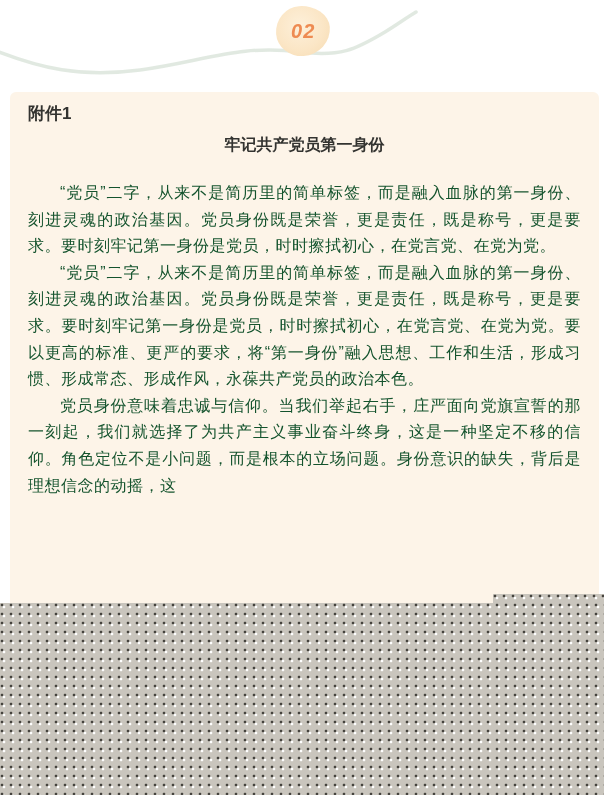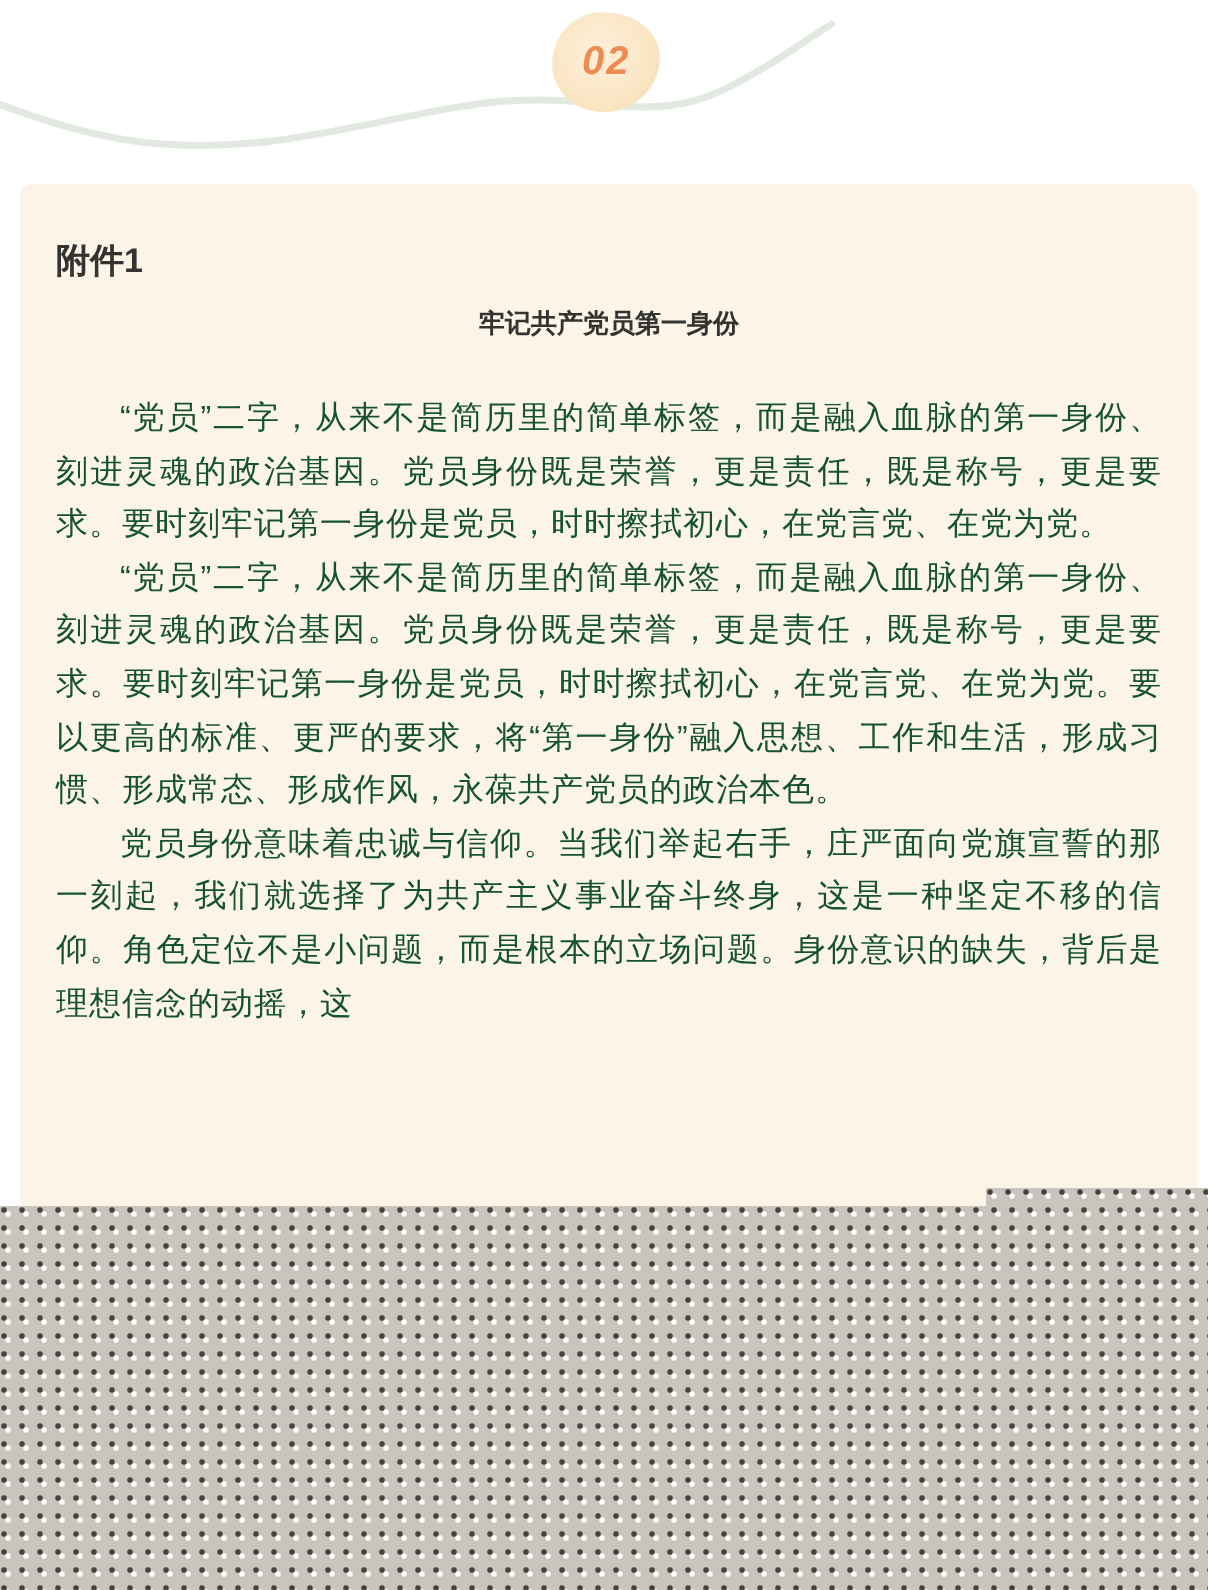--- a/index.html
+++ b/index.html
@@ -42,32 +42,32 @@
   }
 
   
   .doc-card {
     position: absolute;
     left: 10px; top: 92px;
     width: 589px; height: 703px;
     background: #fdf4e8;
     border-radius: 6px;
     z-index: 3;
-    padding: 28px 18px 0 18px;
+    padding: 11px 18px 0 18px;
   }
   .attach-label {
     font-size: 17px;
     font-weight: bold;
     color: #333330;
     line-height: 22px;
   }
   .doc-title {
     margin-top: 8px;
     text-align: center;
-    font-size: 13px;
+    font-size: 16px;
     font-weight: bold;
     color: #333330;
     line-height: 24px;
   }
   .para {
     font-size: 16px;
     line-height: 26.6px;
     color: #14532d;
     text-align: justify;
     text-indent: 2em;

